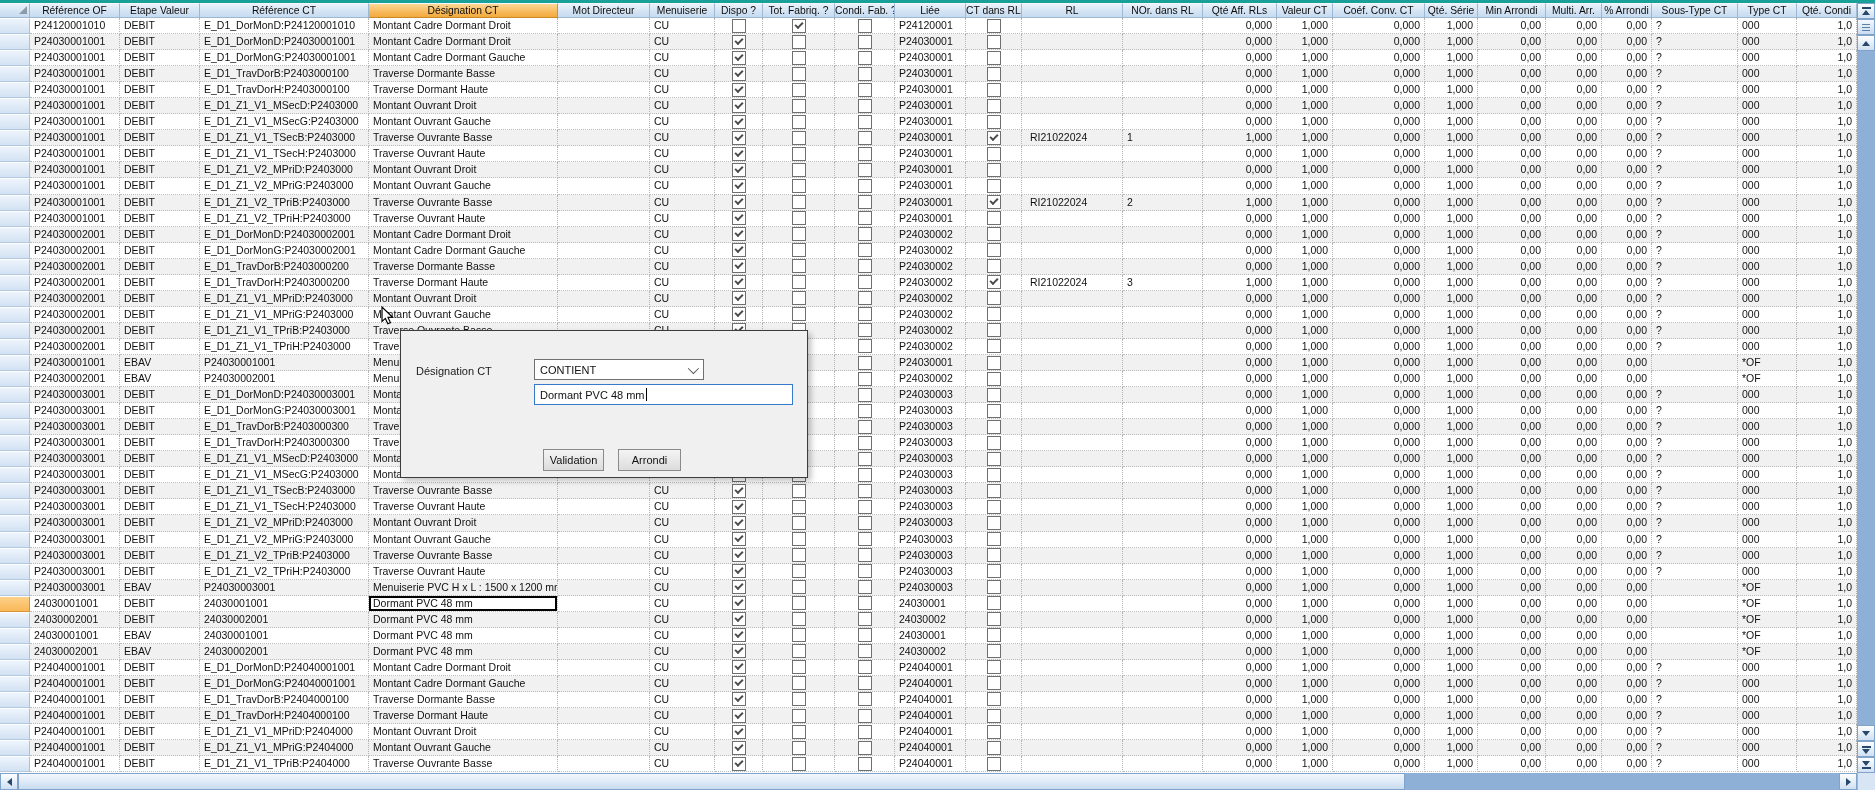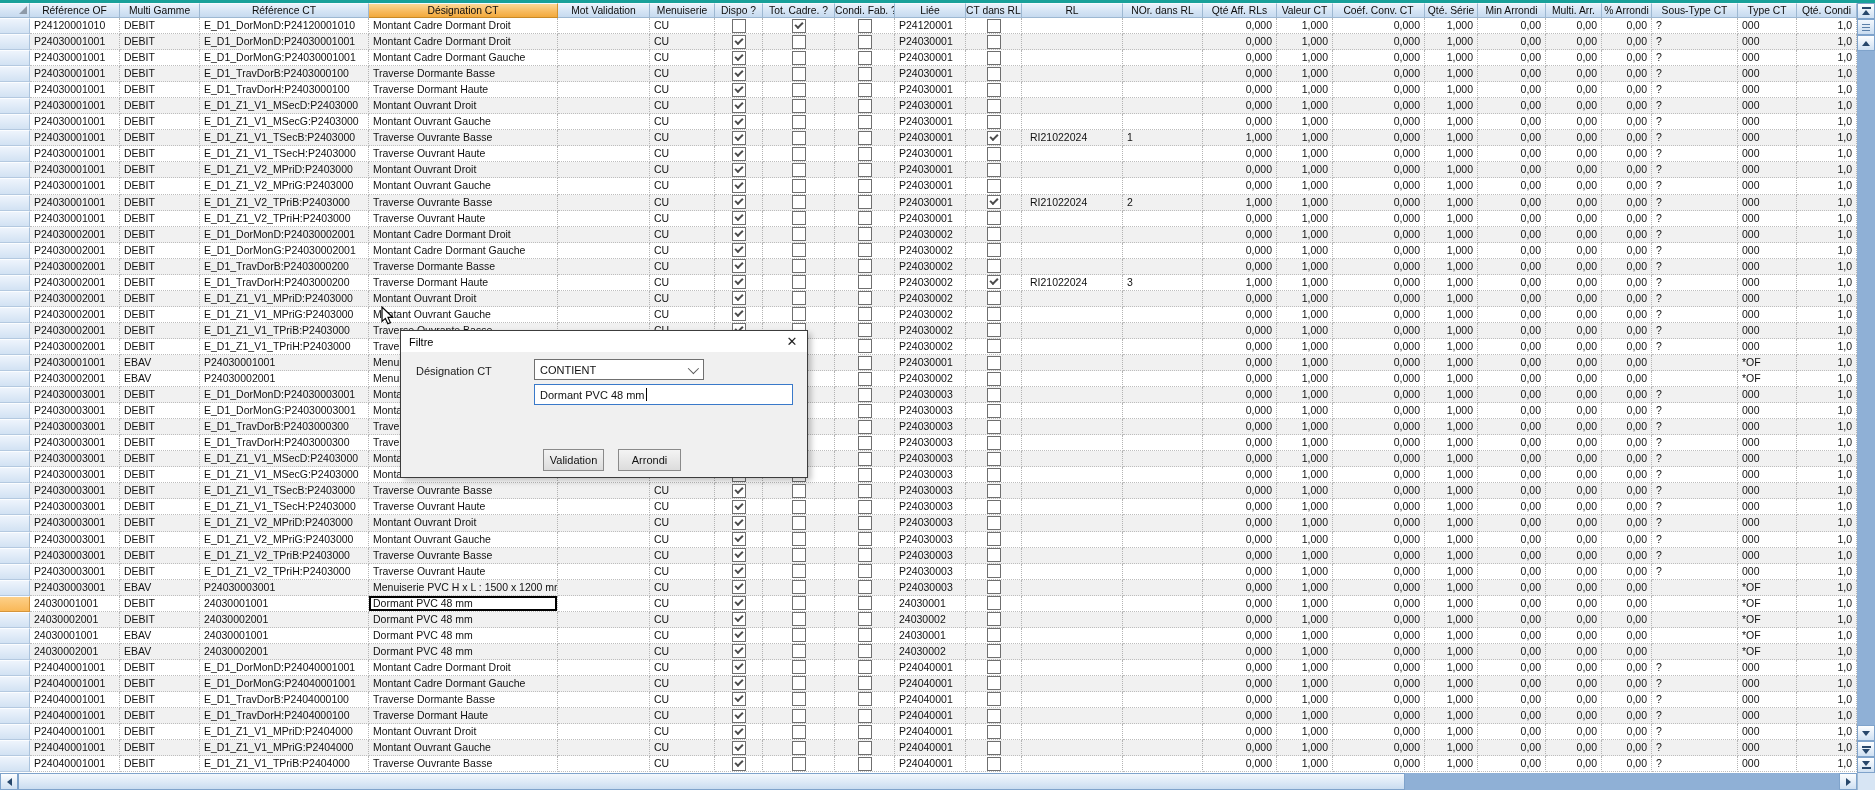--- a/index.html
+++ b/index.html
@@ -79,27 +79,27 @@
 
 <div class="screen">
   <div class="topline"></div>
 
   <div class="grid">
     <div class="hdr-row" id="hdr">
         <div class="hc corner" style="width: 30px;">
           <div class="tri"></div>
         </div>
         <div class="hc" style="width: 90px;">Référence OF</div>
-        <div class="hc" style="width: 80px;">Multi Gamme</div>
+        <div class="hc" style="width: 80px;">Etape Valeur</div>
         <div class="hc" style="width: 169px;">Référence CT</div>
         <div class="hc hl" style="width: 189px;">Désignation CT</div>
-        <div class="hc" style="width: 92px;">Mot Validation</div>
+        <div class="hc" style="width: 92px;">Mot Directeur</div>
         <div class="hc" style="width: 65px;">Menuiserie</div>
         <div class="hc" style="width: 48px;">Dispo ?</div>
-        <div class="hc" style="width: 72px;">Tot. Cadre. ?</div>
+        <div class="hc" style="width: 72px;">Tot. Fabriq. ?</div>
         <div class="hc" style="width: 60px;">Condi. Fab. ?</div>
         <div class="hc" style="width: 71px;">Liée</div>
         <div class="hc" style="width: 56px;">CT dans RL ?</div>
         <div class="hc" style="width: 101px;">RL</div>
         <div class="hc" style="width: 80px;">NOr. dans RL</div>
         <div class="hc" style="width: 74px;">Qté Aff. RLs</div>
         <div class="hc" style="width: 56px;">Valeur CT</div>
         <div class="hc" style="width: 92px;">Coéf. Conv. CT</div>
         <div class="hc" style="width: 53px;">Qté. Série</div>
         <div class="hc" style="width: 68px;">Min Arrondi</div>
@@ -1744,24 +1744,20 @@
       </div>
     <div class="hthumb" style="width:1387px"></div>
     <div style="flex:1"></div>
     <div class="sb-btn" style="width:18px;height:17px">
         <div class="tri-r"></div>
       </div>
   </div>
   <div class="corner-box"></div>
 
   <div class="dialog">
-    <div class="dlg-title">
-      <span>Filtre</span>
-      <div class="dlg-close">✕</div>
-    </div>
     <div class="dlg-label">Désignation CT</div>
     <div class="dlg-combo">
       <span class="val">CONTIENT</span>
       <span class="chev"></span>
     </div>
     <div class="dlg-input">
       <span class="val">Dormant PVC 48 mm</span>
       <span class="caret"></span>
     </div>
     <div class="dlg-btn btn-validate">Validation</div>

